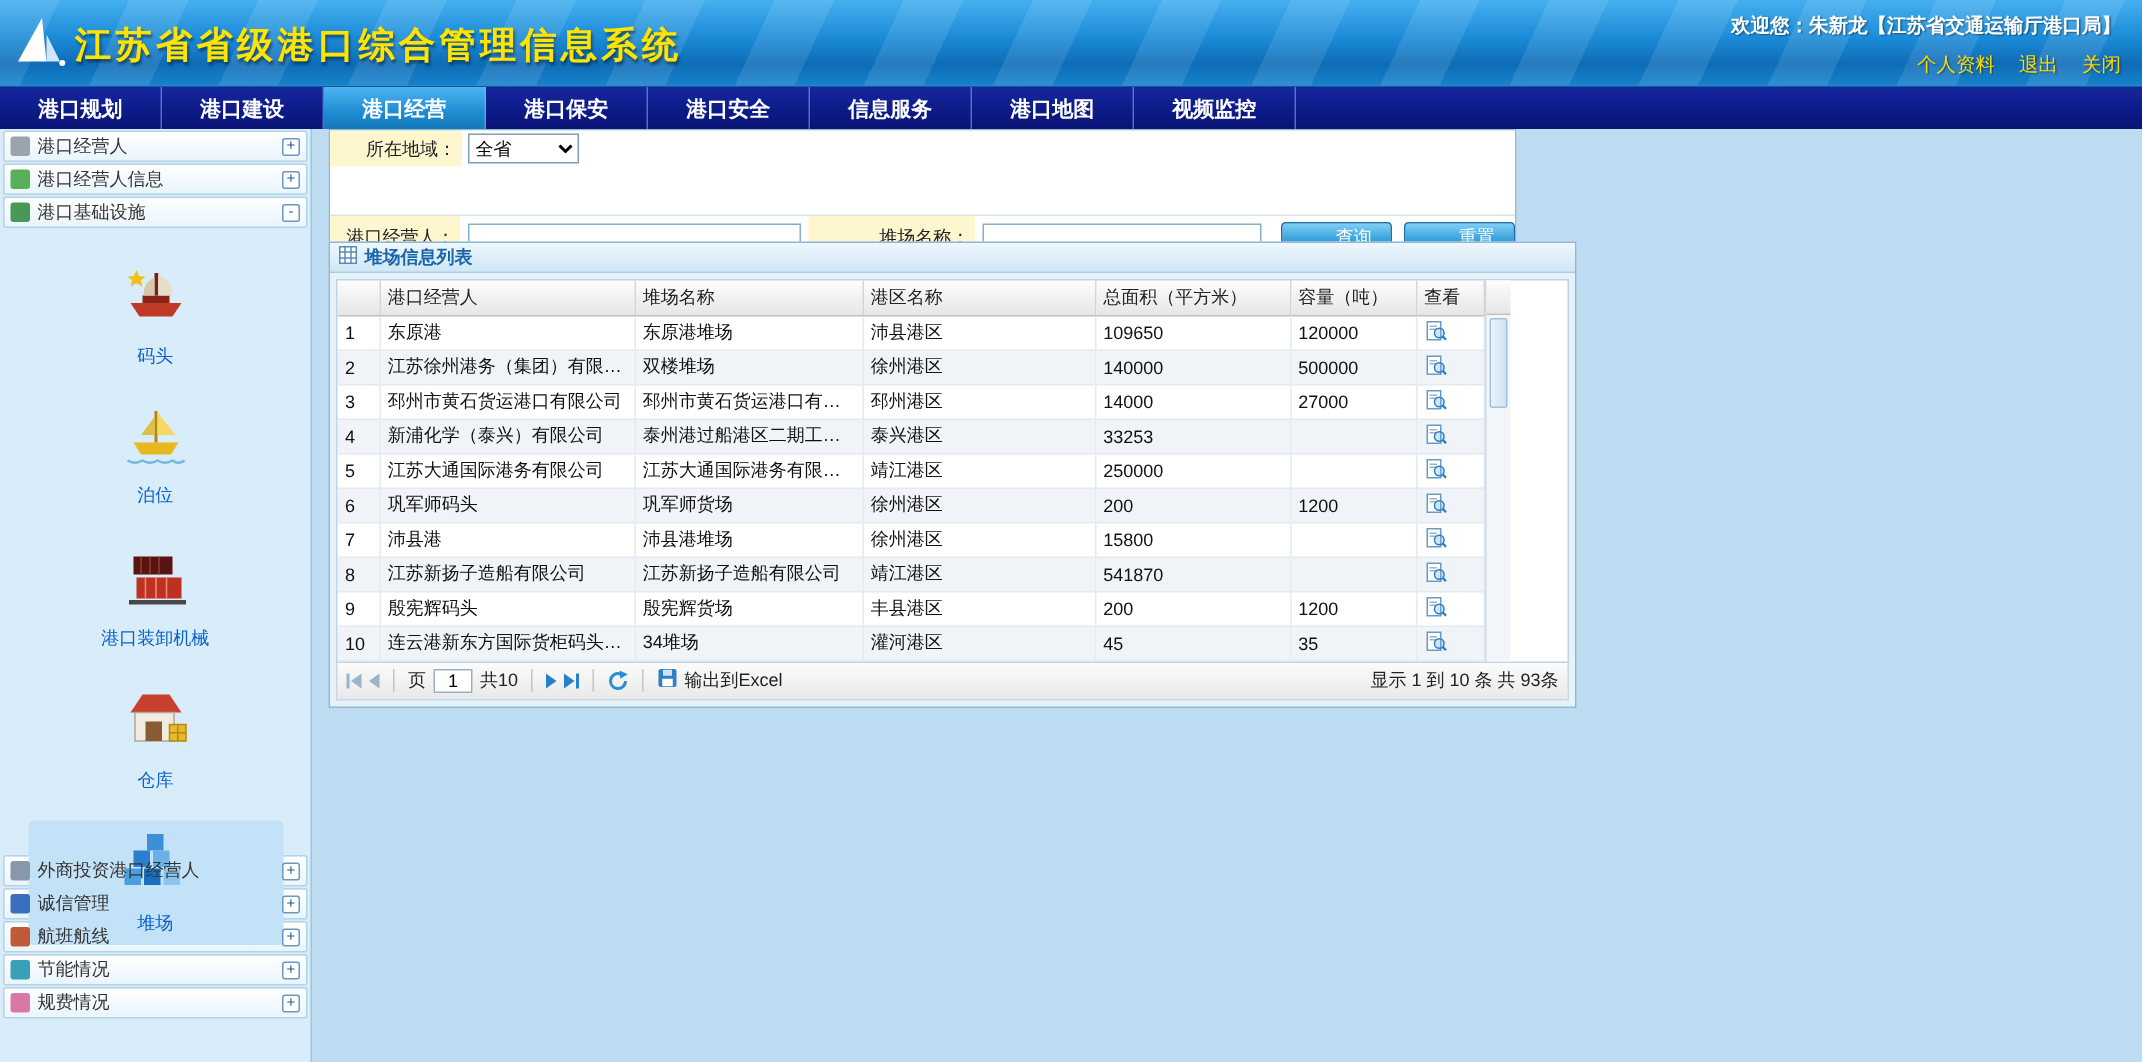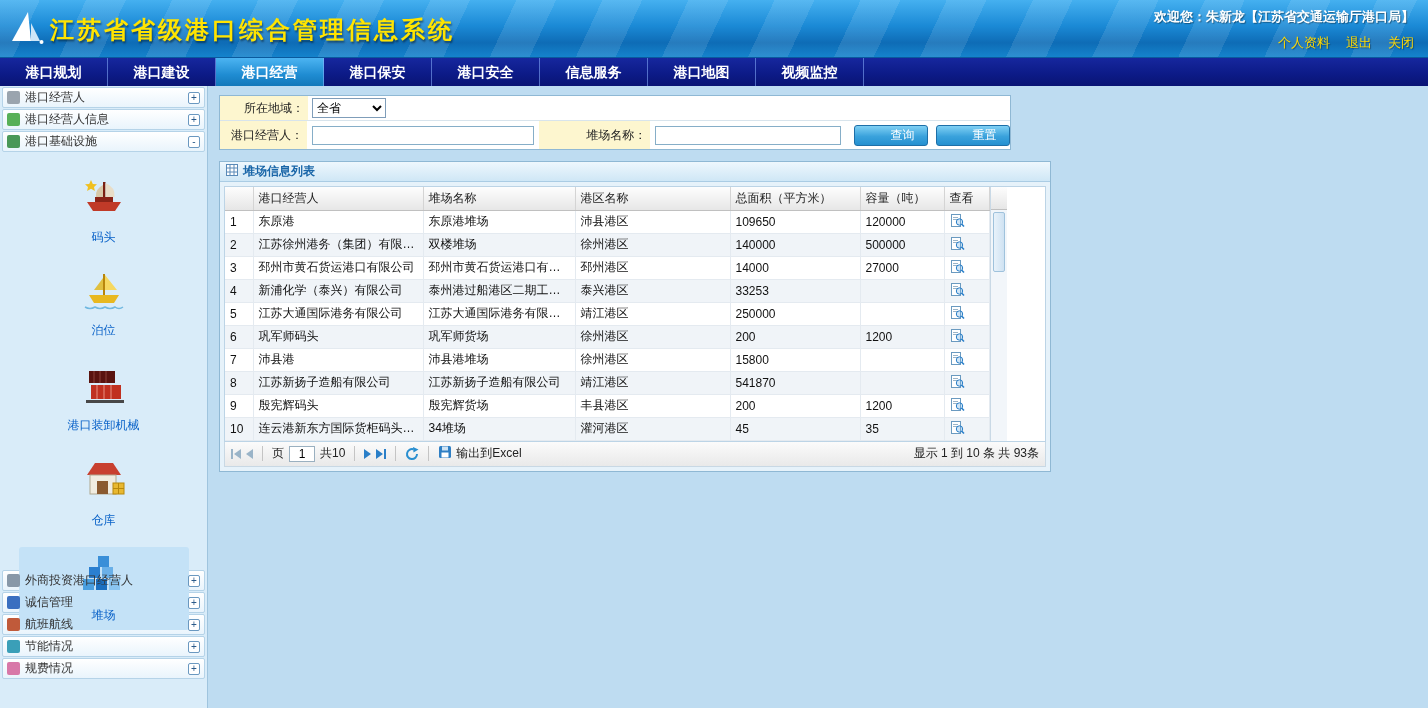--- a/index.html
+++ b/index.html
@@ -39,28 +39,28 @@
   .facility-list { height:416px; padding-top:16px; display:flex; flex-direction:column; align-items:center; }
   .facility { display:flex; flex-direction:column; align-items:center; gap:7px; width:170px;
     padding:6px 0; margin-bottom:12px; cursor:pointer; border-radius:3px; }
   .facility.selected { background:#c4e2f7; }
   .facility .flabel { color:#0a62c8; font-size:12px; }
 
   
   .main { position:absolute; left:209px; top:86px; width:1219px; height:622px; background:#bedcf1; }
 
   
-  .search-panel { position:absolute; left:10px; top:9px; width:792px;
+  .search-panel { position:absolute; left:10px; top:0; width:792px;
     border:1px solid #8fb8d4; background:#fff; }
   .search-row { display:flex; align-items:center; }
   .search-row + .search-row { border-top:1px solid #d8e4ec; }
   .s-label { background:#fdf6cf; color:#222; text-align:right; padding-right:4px;
     height:100%; display:flex; align-items:center; justify-content:flex-end; }
   .row1 { height:24px; }
-  .row2 { height:29px; }
+  .row2 { height:29px;margin-top:32px; }
   .w-label1 { width:88px; } .w-label2 { width:112px; }
   .cell { display:flex; align-items:center; height:100%; background:#fff; }
   .region-select { width:74px; height:20px; margin-left:4px; border:1px solid #7f9db9; font-size:12px;
     font-family:inherit; background:#fff; }
   .text-input { height:19px; border:1px solid #86aec8; font-size:12px; font-family:inherit; padding:0 3px; }
   .input1 { width:222px; margin-left:5px; }
   .input2 { width:186px; margin-left:5px; }
   .btn { width:74px; height:21px; margin-left:8px; border:1px solid #1d6fa8; border-radius:3px;
     background:linear-gradient(180deg,#7fd0f4 0%,#3aa2dc 55%,#2490d0 100%);
     color:#fff; font-size:12px; font-family:inherit; cursor:pointer;padding-left:23px; }

